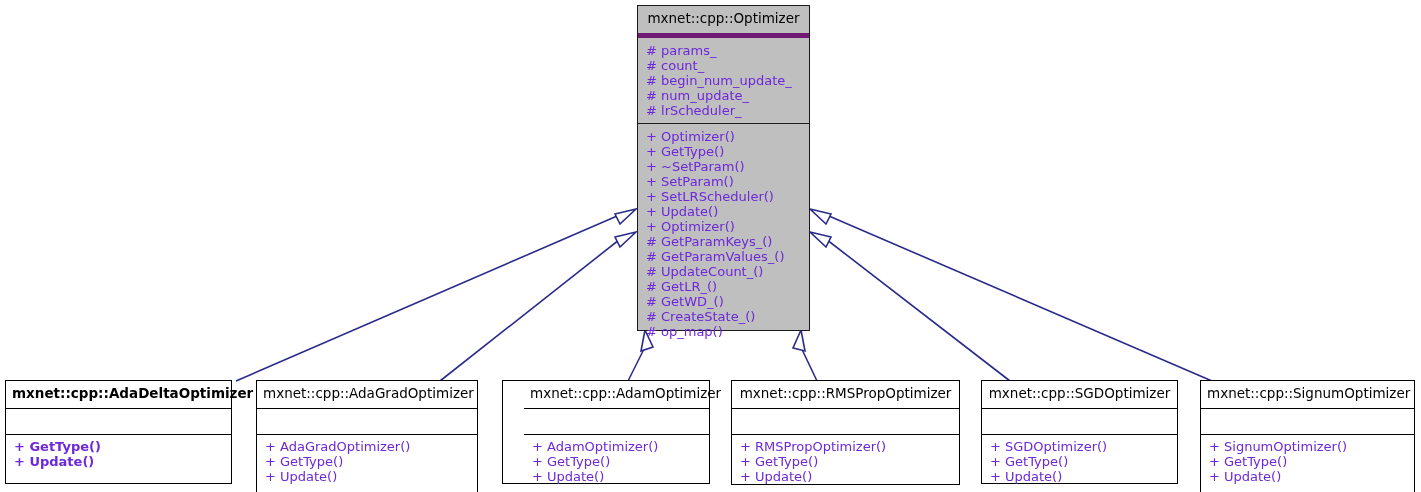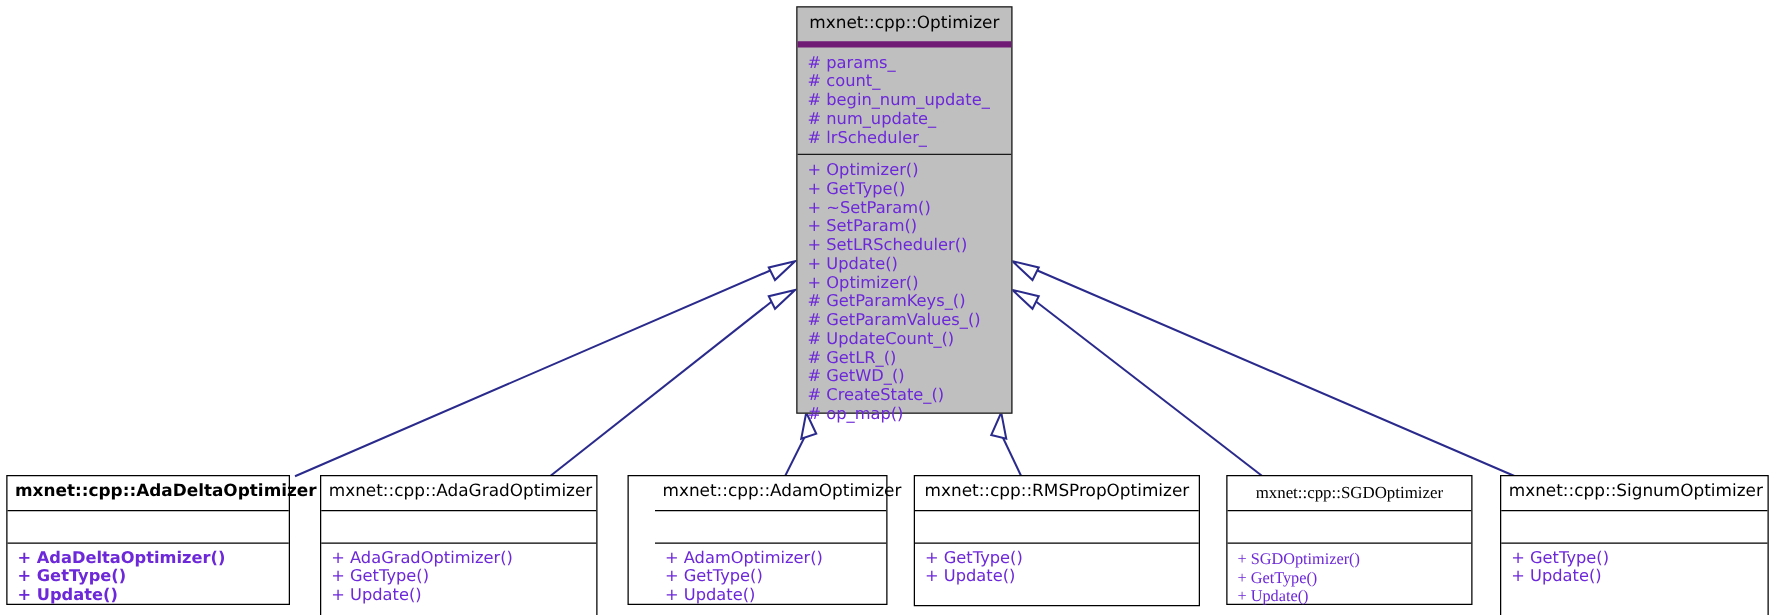--- a/index.html
+++ b/index.html
@@ -87,21 +87,20 @@
       <div class="row"># GetWD_()</div>
       <div class="row"># CreateState_()</div>
       <div class="row"># op_map()</div>
     </div>
   </div>
 
   <div class="uml-box" style="left:5px;top:380px;width:227px;height:104px;font-weight:bold;">
     <div class="box-title">mxnet::cpp::AdaDeltaOptimizer</div>
     <div class="box-section empty divider"></div>
     <div class="box-section">
-      <div class="row">+ AdaDeltaOptimizer()</div>
       <div class="row">+ GetType()</div>
       <div class="row">+ Update()</div>
     </div>
   </div>
 
   <div class="uml-box" style="left:256px;top:380px;width:222px;height:132px;">
     <div class="box-title">mxnet::cpp::AdaGradOptimizer</div>
     <div class="box-section empty divider"></div>
     <div class="box-section">
       <div class="row">+ AdaGradOptimizer()</div>
@@ -117,37 +116,39 @@
       <div class="row">+ AdamOptimizer()</div>
       <div class="row">+ GetType()</div>
       <div class="row">+ Update()</div>
     </div>
   </div>
 
   <div class="uml-box" style="left:731px;top:380px;width:229px;height:105px;">
     <div class="box-title">mxnet::cpp::RMSPropOptimizer</div>
     <div class="box-section empty divider"></div>
     <div class="box-section">
+      <div class="row">+ RMSPropOptimizer()</div>
       <div class="row">+ GetType()</div>
       <div class="row">+ Update()</div>
     </div>
   </div>
 
-  <div class="uml-box" style="left:981px;top:380px;width:197px;height:104px;font-family:Liberation Serif, serif;">
+  <div class="uml-box" style="left:981px;top:380px;width:197px;height:104px;">
     <div class="box-title">mxnet::cpp::SGDOptimizer</div>
     <div class="box-section empty divider"></div>
     <div class="box-section">
       <div class="row">+ SGDOptimizer()</div>
       <div class="row">+ GetType()</div>
       <div class="row">+ Update()</div>
     </div>
   </div>
 
   <div class="uml-box" style="left:1200px;top:380px;width:215px;height:116px;">
     <div class="box-title">mxnet::cpp::SignumOptimizer</div>
     <div class="box-section empty divider"></div>
     <div class="box-section">
+      <div class="row">+ SignumOptimizer()</div>
       <div class="row">+ GetType()</div>
       <div class="row">+ Update()</div>
     </div>
   </div>
 
 </div>
 
 </body></html>

